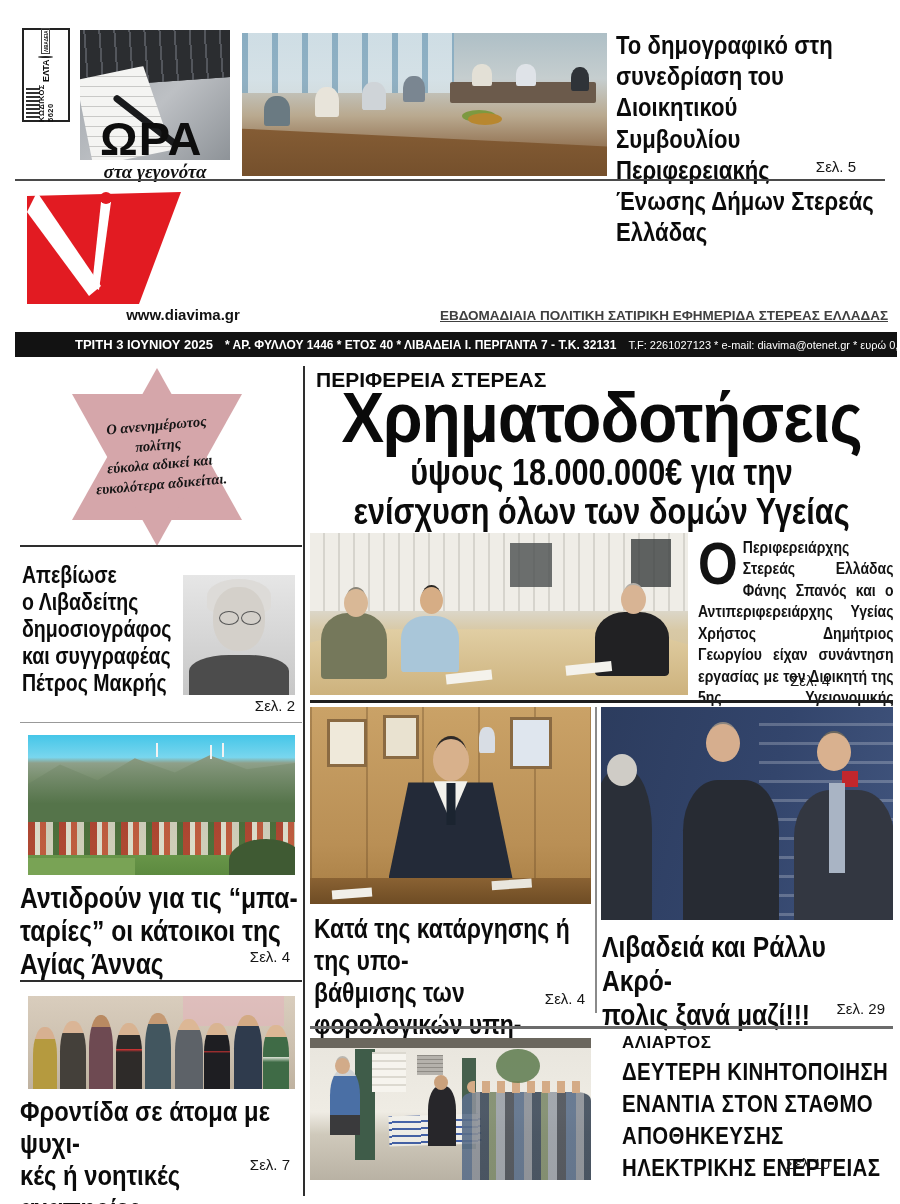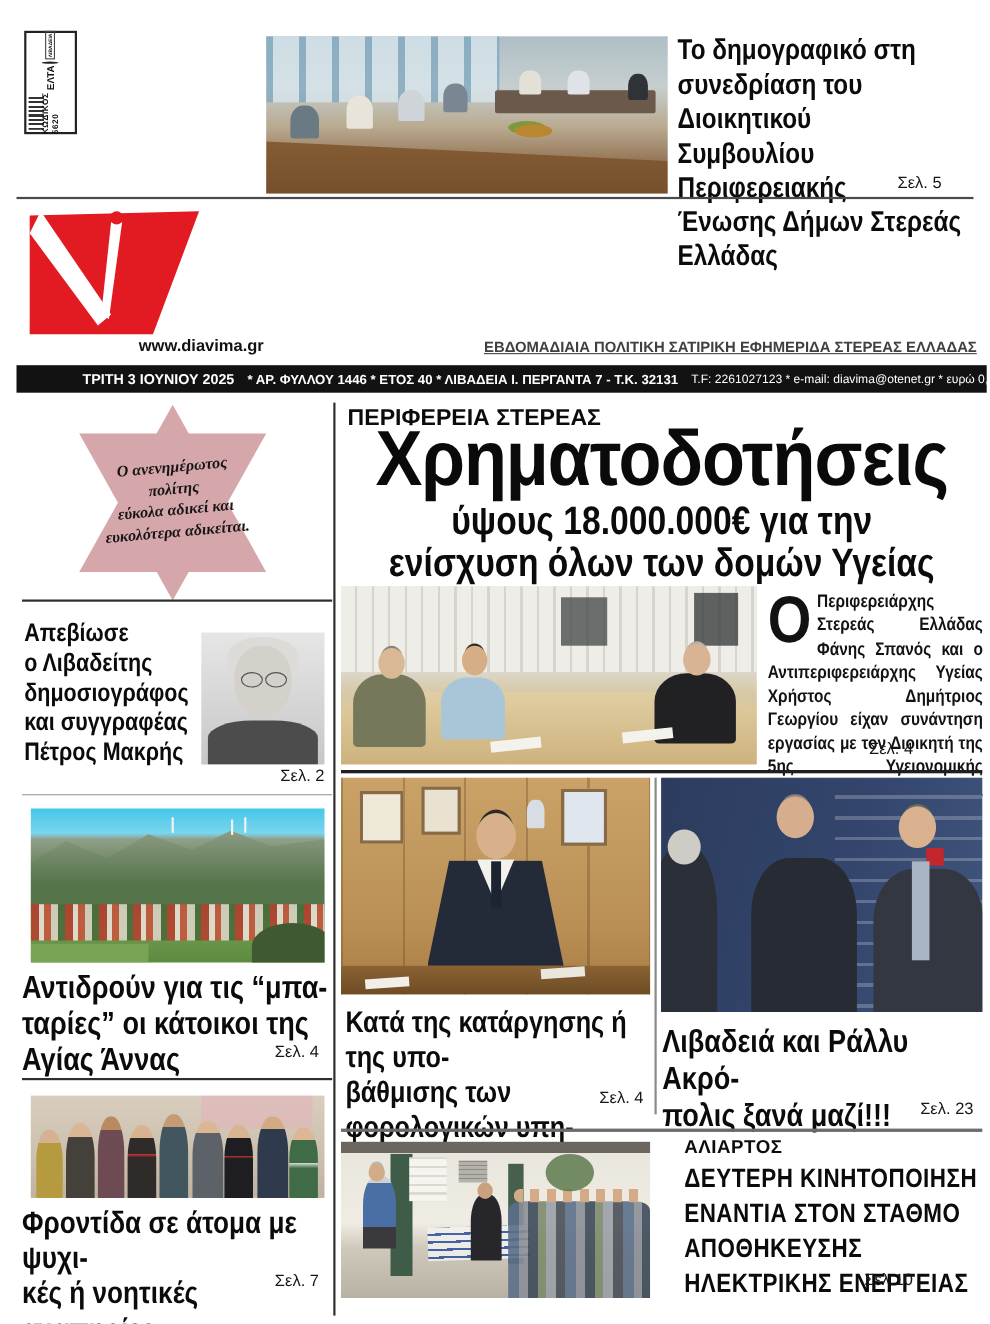--- a/index.html
+++ b/index.html
@@ -39,20 +39,29 @@
   <div class="abs" style="left:22px;top:28px;width:44px;height:90px;border:2px solid #222;background:#fff;">
     <div style="position:absolute;left:2px;bottom:2px;width:14px;height:30px;background:repeating-linear-gradient(0deg,#333 0 2px,#fff 2px 4px);"></div>
     <div style="position:absolute;left:1px;top:1px;right:1px;bottom:1px;display:flex;flex-direction:row;align-items:center;justify-content:center;gap:2px;writing-mode:vertical-rl;transform:rotate(180deg);">
       <span style="font-size:7.5px;font-weight:700;letter-spacing:.5px;">ΚΩΔΙΚΟΣ 5620</span>
       <span style="font-size:9px;font-weight:700;">ΕΛΤΑ</span>
       <span style="width:13px;height:13px;border:1.5px solid #222;border-radius:50%;display:inline-block;writing-mode:horizontal-tb;"></span>
       <span style="font-size:4.5px;font-weight:700;border:1px solid #444;padding:1px;">ΛΙΒΑΔΕΙΑ</span>
     </div>
   </div>
 
+  <div class="abs" style="left:80px;top:30px;width:150px;height:150px;">
+    <div class="ph" style="left:0;top:0;width:150px;height:130px;background:linear-gradient(135deg,#9aa0a6 0%,#bdc0c4 55%,#8e9398 100%);">
+      <div style="left:-8px;top:-6px;width:170px;height:58px;transform:rotate(-4deg);background:repeating-linear-gradient(90deg,#2b2d30 0 13px,#53565c 13px 15px),repeating-linear-gradient(0deg,#2b2d30 0 11px,#17181a 11px 13px);background-blend-mode:lighten;"></div>
+      <div style="left:-4px;bottom:-6px;width:96px;height:100px;background:repeating-linear-gradient(0deg,#f4f4f2 0 9px,#c9c9c7 9px 10px);clip-path:polygon(0 14%,70% 0,100% 84%,18% 100%);"></div>
+      <div style="left:26px;bottom:36px;width:78px;height:7px;background:#191a1c;border-radius:4px;transform:rotate(38deg);"></div>
+      <div style="left:20px;bottom:-6px;font-size:47px;font-weight:800;letter-spacing:1px;color:#0d0d0d;">ΩΡΑ</div>
+    </div>
+    <div class="serifit" style="position:absolute;left:0;top:131px;width:150px;text-align:center;font-size:19px;color:#111;">στα γεγονότα</div>
+  </div>
 
   <div class="ph" style="left:242px;top:33px;width:365px;height:143px;background:linear-gradient(180deg,#aebfc6 0%,#c6cecf 32%,#b9a98f 58%,#97795a 78%,#7d5f40 100%);">
     <div style="left:0;top:0;width:58%;height:42%;background:repeating-linear-gradient(90deg,#7ea7c0 0 6px,#d9e7ee 6px 30px);opacity:.75;"></div>
     <div style="left:57%;top:34%;width:40%;height:15%;background:#6b5a4b;border-radius:2px;"></div>
     <div style="left:6%;top:44%;width:26px;height:30px;background:#6a7a82;border-radius:45% 45% 10% 10%;"></div>
     <div style="left:20%;top:38%;width:24px;height:30px;background:#e8e4da;border-radius:45% 45% 10% 10%;"></div>
     <div style="left:33%;top:34%;width:24px;height:28px;background:#cfd4d8;border-radius:45% 45% 10% 10%;"></div>
     <div style="left:44%;top:30%;width:22px;height:26px;background:#7a8691;border-radius:45% 45% 10% 10%;"></div>
     <div style="left:63%;top:22%;width:20px;height:22px;background:#e3e0d6;border-radius:45% 45% 10% 10%;"></div>
     <div style="left:75%;top:22%;width:20px;height:22px;background:#dfe3e8;border-radius:45% 45% 10% 10%;"></div>
@@ -205,21 +214,21 @@
     <div style="left:74%;top:12%;width:34px;height:38px;background:#d9b18f;border-radius:50%;box-shadow:0 -4px 0 -2px #6b675f;"></div>
   </div>
 
   <div class="abs headline cond" style="left:314px;top:914px;width:330px;font-size:27px;line-height:1.18;">Κατά της κατάργησης ή της υπο-
 βάθμισης των φορολογικών υπη-
 ρεσιών το Επιμελητήριο Βοιωτίας</div>
   <div class="pageref" style="position:absolute;left:440px;top:990px;width:145px;text-align:right;">Σελ. 4</div>
 
   <div class="abs headline cond" style="left:602px;top:930px;width:342px;font-size:29px;line-height:1.18;">Λιβαδειά και Ράλλυ Ακρό-
 πολις ξανά μαζί!!!</div>
-  <div class="pageref" style="position:absolute;left:740px;top:1000px;width:145px;text-align:right;">Σελ. 23</div>
+  <div class="pageref" style="position:absolute;left:740px;top:1000px;width:145px;text-align:right;">Σελ. 29</div>
 
   <div class="hrule" style="left:310px;top:1026px;width:583px;height:3px;background:#6b6b6b;"></div>
 
   <div class="ph" style="left:310px;top:1038px;width:281px;height:142px;background:linear-gradient(180deg,#6b675e 0%,#6b675e 7%,#e9e6de 7%,#efece4 52%,#cfc9bb 68%,#b9b2a4 100%);">
     <div style="left:38%;top:12%;width:26px;height:20px;background:repeating-linear-gradient(0deg,#b5b2ac 0 3px,#8f8c86 3px 4px);"></div>
     <div style="left:16%;top:8%;width:20px;height:78%;background:#3f5c49;"></div>
     <div style="left:54%;top:14%;width:14px;height:64%;background:#46604d;"></div>
     <div style="left:22%;top:10%;width:34px;height:40px;background:repeating-linear-gradient(0deg,#f6f4ee 0 6px,#dcd9d0 6px 8px);"></div>
     <div style="left:28%;top:54%;width:92px;height:30px;background:repeating-linear-gradient(180deg,#f2f1ec 0 5px,#2b4ea0 5px 7px);opacity:.85;transform:rotate(-2deg);"></div>
     <div style="left:7%;top:22%;width:30px;height:66px;background:linear-gradient(180deg,#cfd2d4 0 10%,#4a6fa5 10% 70%,#3a3a3c 70%);border-radius:40% 40% 0 0;"></div>

